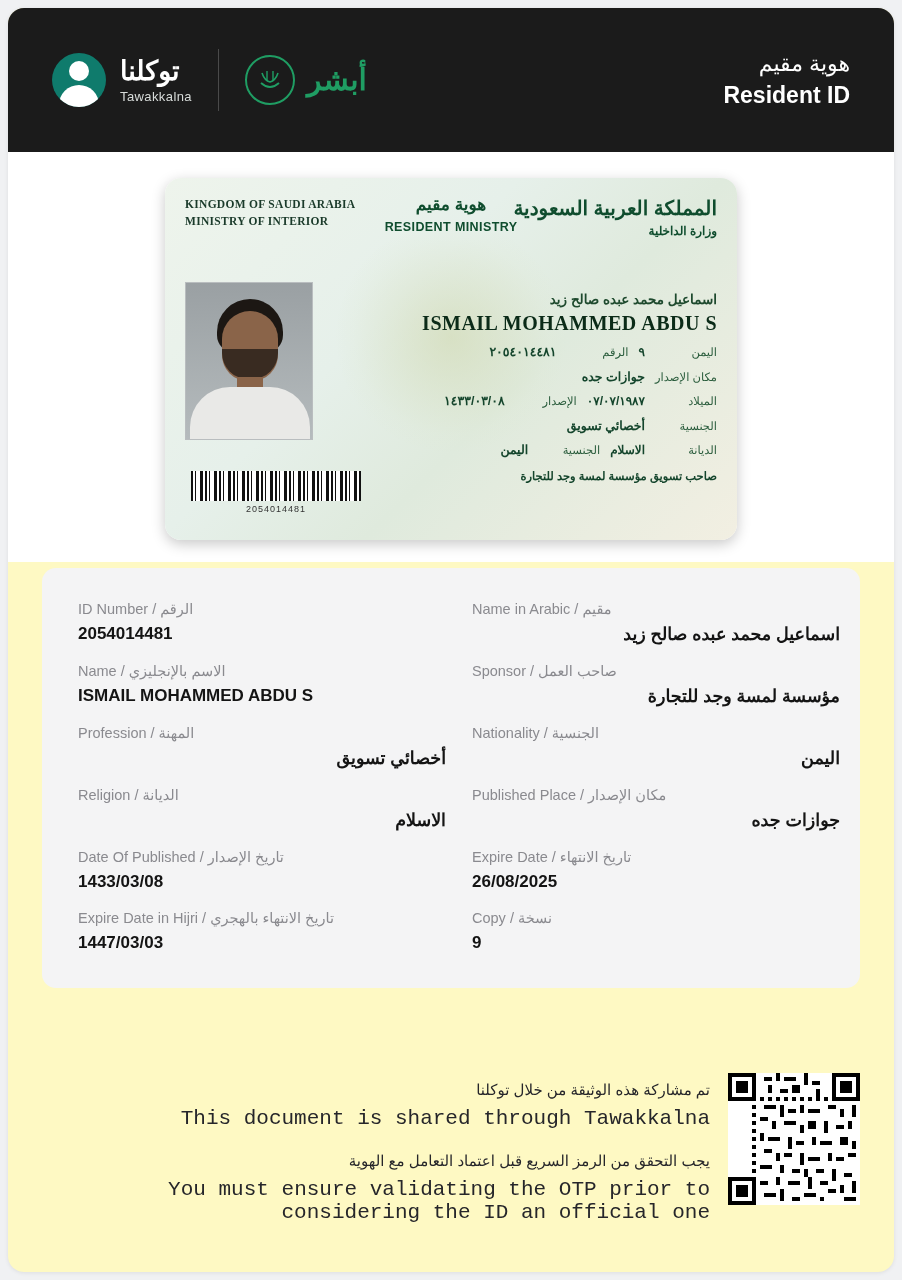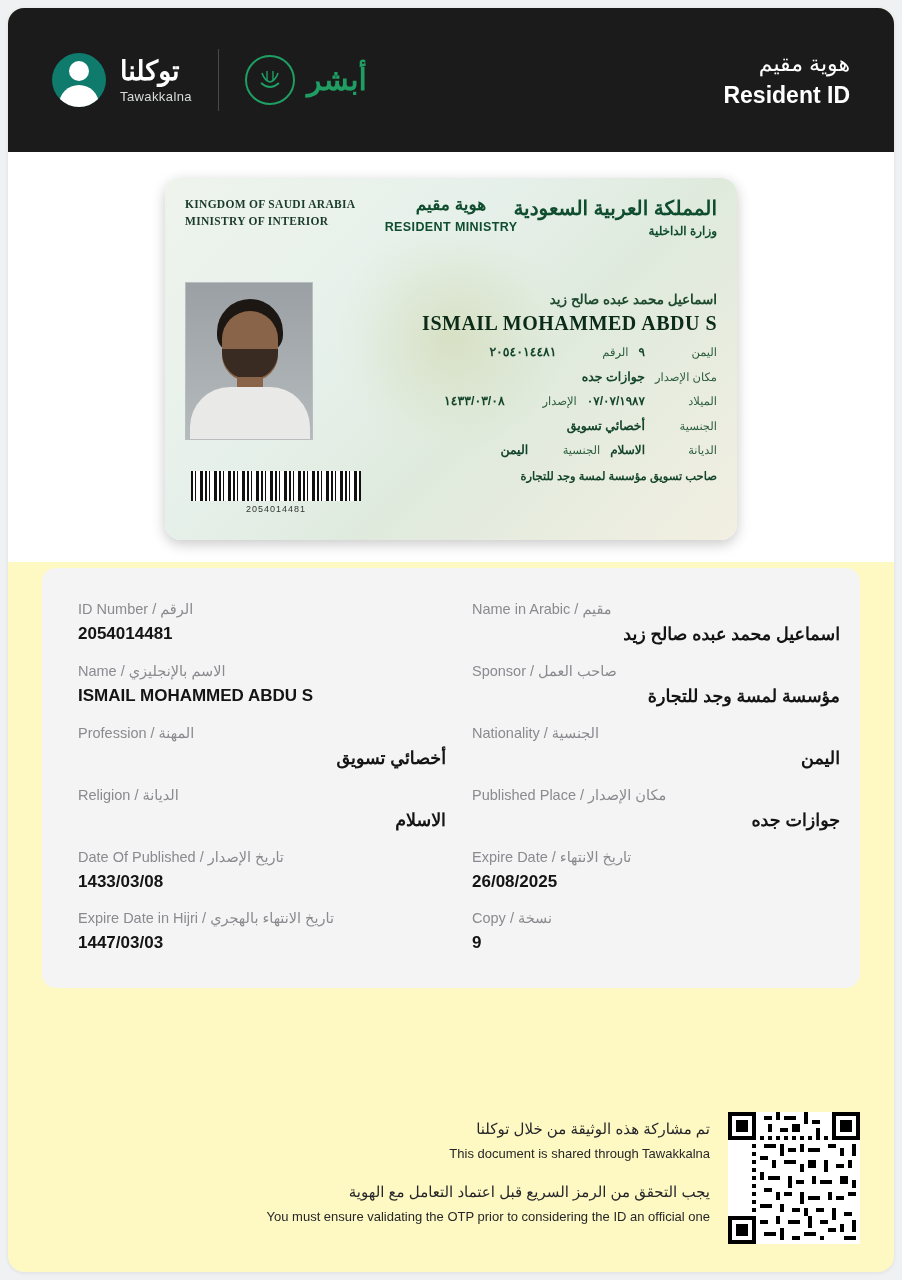--- a/index.html
+++ b/index.html
@@ -162,21 +162,21 @@
   
   .footer {
     margin-top: auto;
     padding: 18px 34px 26px 34px;
     display: flex; align-items: flex-start; gap: 18px;
     justify-content: flex-start;
   }
   .foot-texts { flex: 1; text-align: right; padding-top: 8px; }
   .foot-block { margin-bottom: 22px; }
   .foot-block .ar { font-size: 15px; color: #26262a; margin-bottom: 8px; }
-  .foot-block .en { font-size: 13px; color: #26262a; }
+  .foot-block .en { font-size: 21px; color: #26262a; font-family: Liberation Mono, monospace; }
   .qr {
     width: 132px; height: 132px; flex: none;
     background: #fff;
     position: relative;
     image-rendering: pixelated;
   }
   .qr svg { display:block; }
 </style>
 </head>
 <body>

